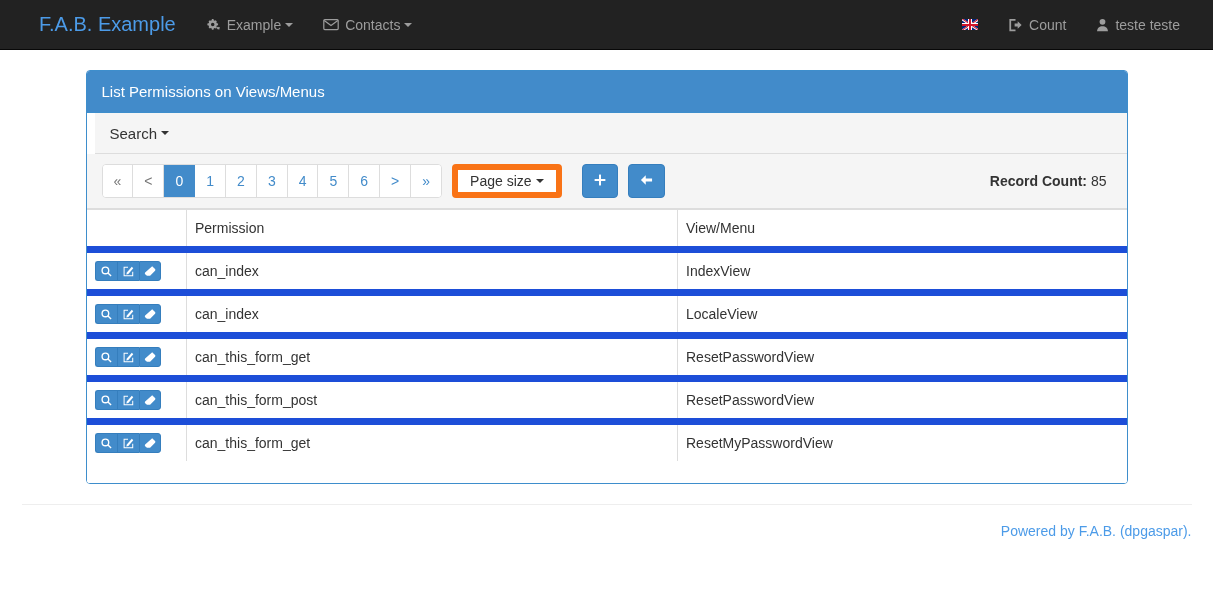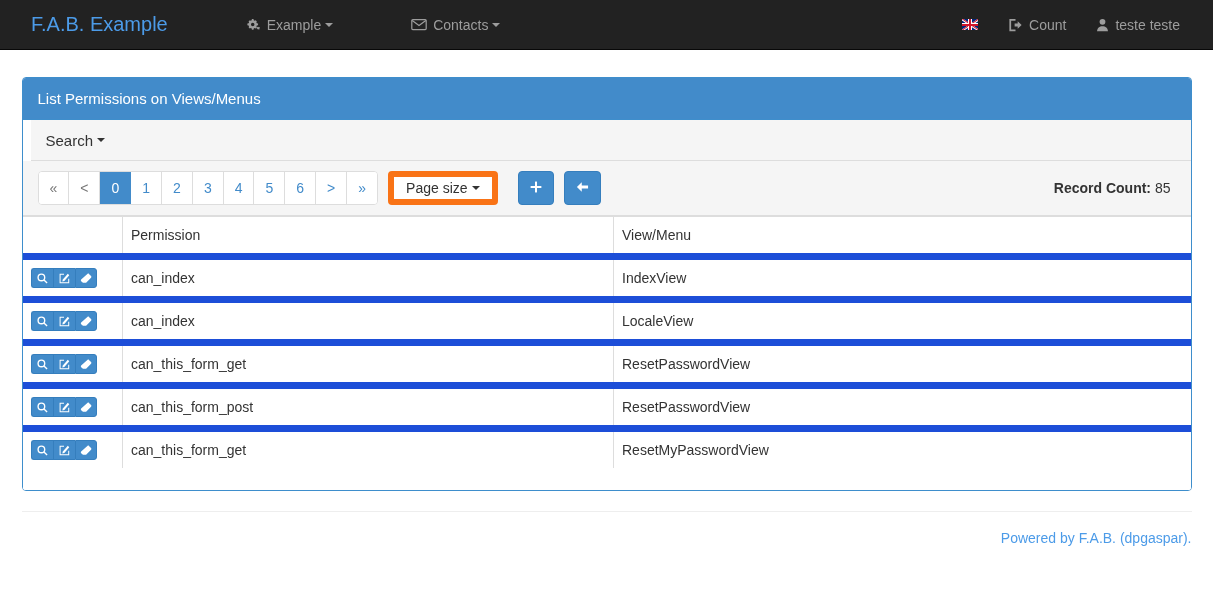--- a/index.html
+++ b/index.html
@@ -15,21 +15,21 @@
 
   
   .navbar {
     height: 50px;
     background: #222222;
     border-bottom: 1px solid #080808;
     display: flex;
     align-items: stretch;
     position: relative;
   }
-  .navbar-left { display: flex; align-items: stretch; padding-left: 16px; gap: 48px; }
+  .navbar-left { display: flex; align-items: stretch; padding-left: 24px; }
   .navbar-right { display: flex; align-items: stretch; margin-left: auto; padding-right: 18px; }
 
   .brand {
     display: flex; align-items: center;
     color: #4c9be8;
     font-size: 20px;
     padding: 0 15px;
     text-decoration: none;
     white-space: nowrap;
   }
@@ -64,23 +64,23 @@
   .fl-d2 { width: 21px; height: 2px; background: #fff; top: 4.5px; left: -2.5px; transform: rotate(-34deg); }
   .fl-d3 { width: 21px; height: 1px; background: #cf142b; top: 5px; left: -2.5px; transform: rotate(34deg); }
   .fl-d4 { width: 21px; height: 1px; background: #cf142b; top: 5px; left: -2.5px; transform: rotate(-34deg); }
   .fl-h  { width: 16px; height: 3.4px; background: #fff; top: 3.8px; left: 0; }
   .fl-v  { width: 3.4px; height: 11px; background: #fff; left: 6.3px; top: 0; }
   .fl-h2 { width: 16px; height: 2px; background: #cf142b; top: 4.5px; left: 0; }
   .fl-v2 { width: 2px; height: 11px; background: #cf142b; left: 7px; top: 0; }
 
   
   .container {
-    width: 1170px;
+    width: 1042px;
     margin: 0 auto;
-    padding-top: 27px;
+    padding-top: 20px;
   }
 
   .panel {
     border: 1px solid #3e8ecc;
     border-radius: 4px;
     background: #ffffff;
     overflow: hidden;
   }
   .panel-heading {
     background: #428bca;

